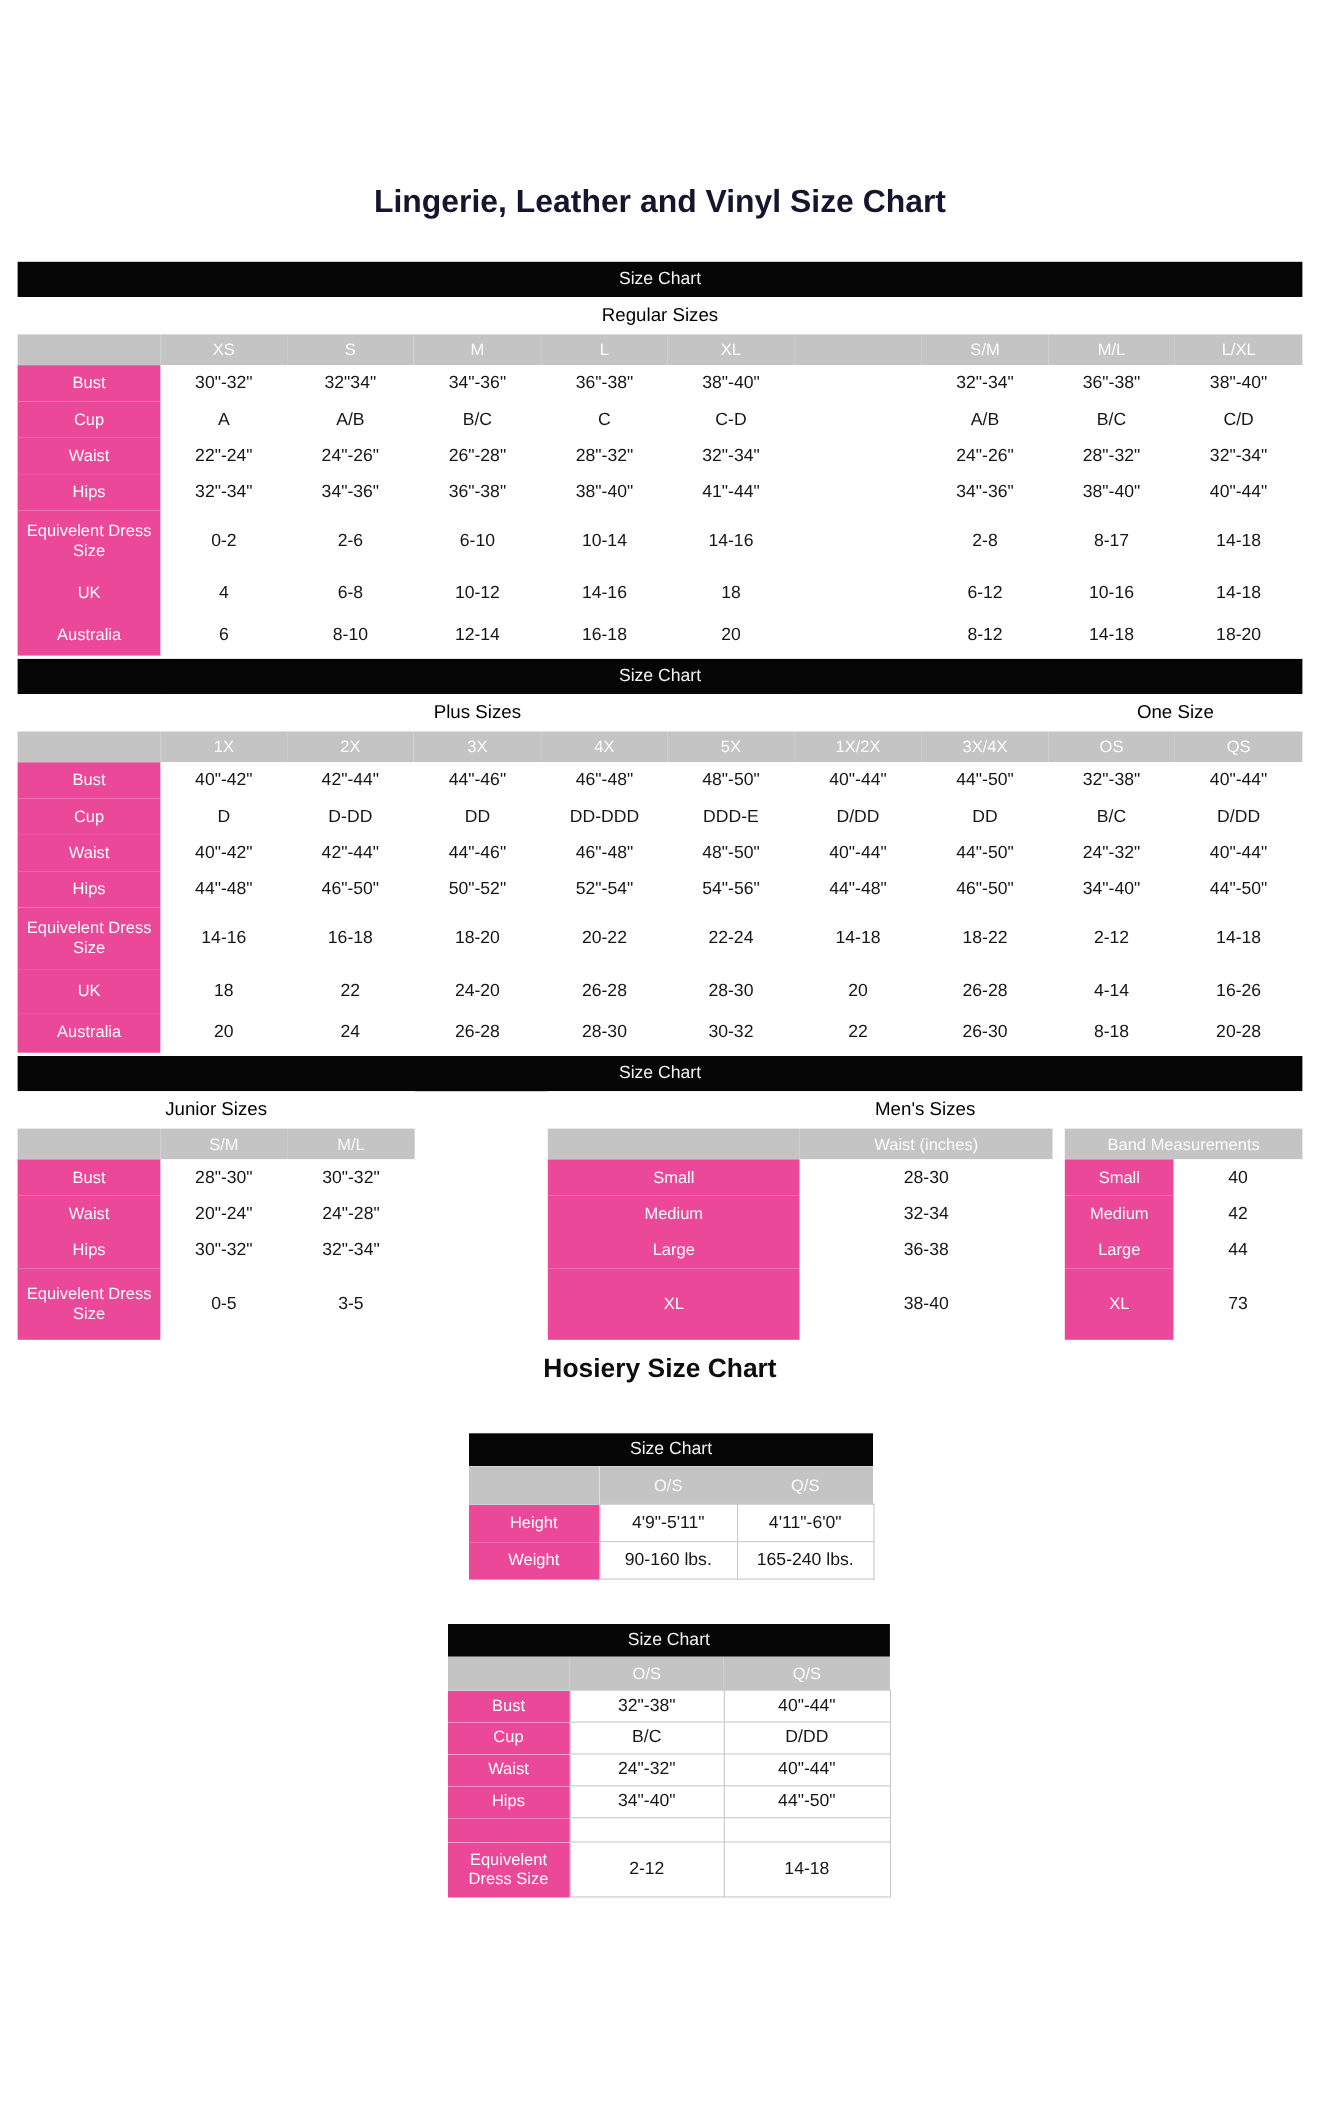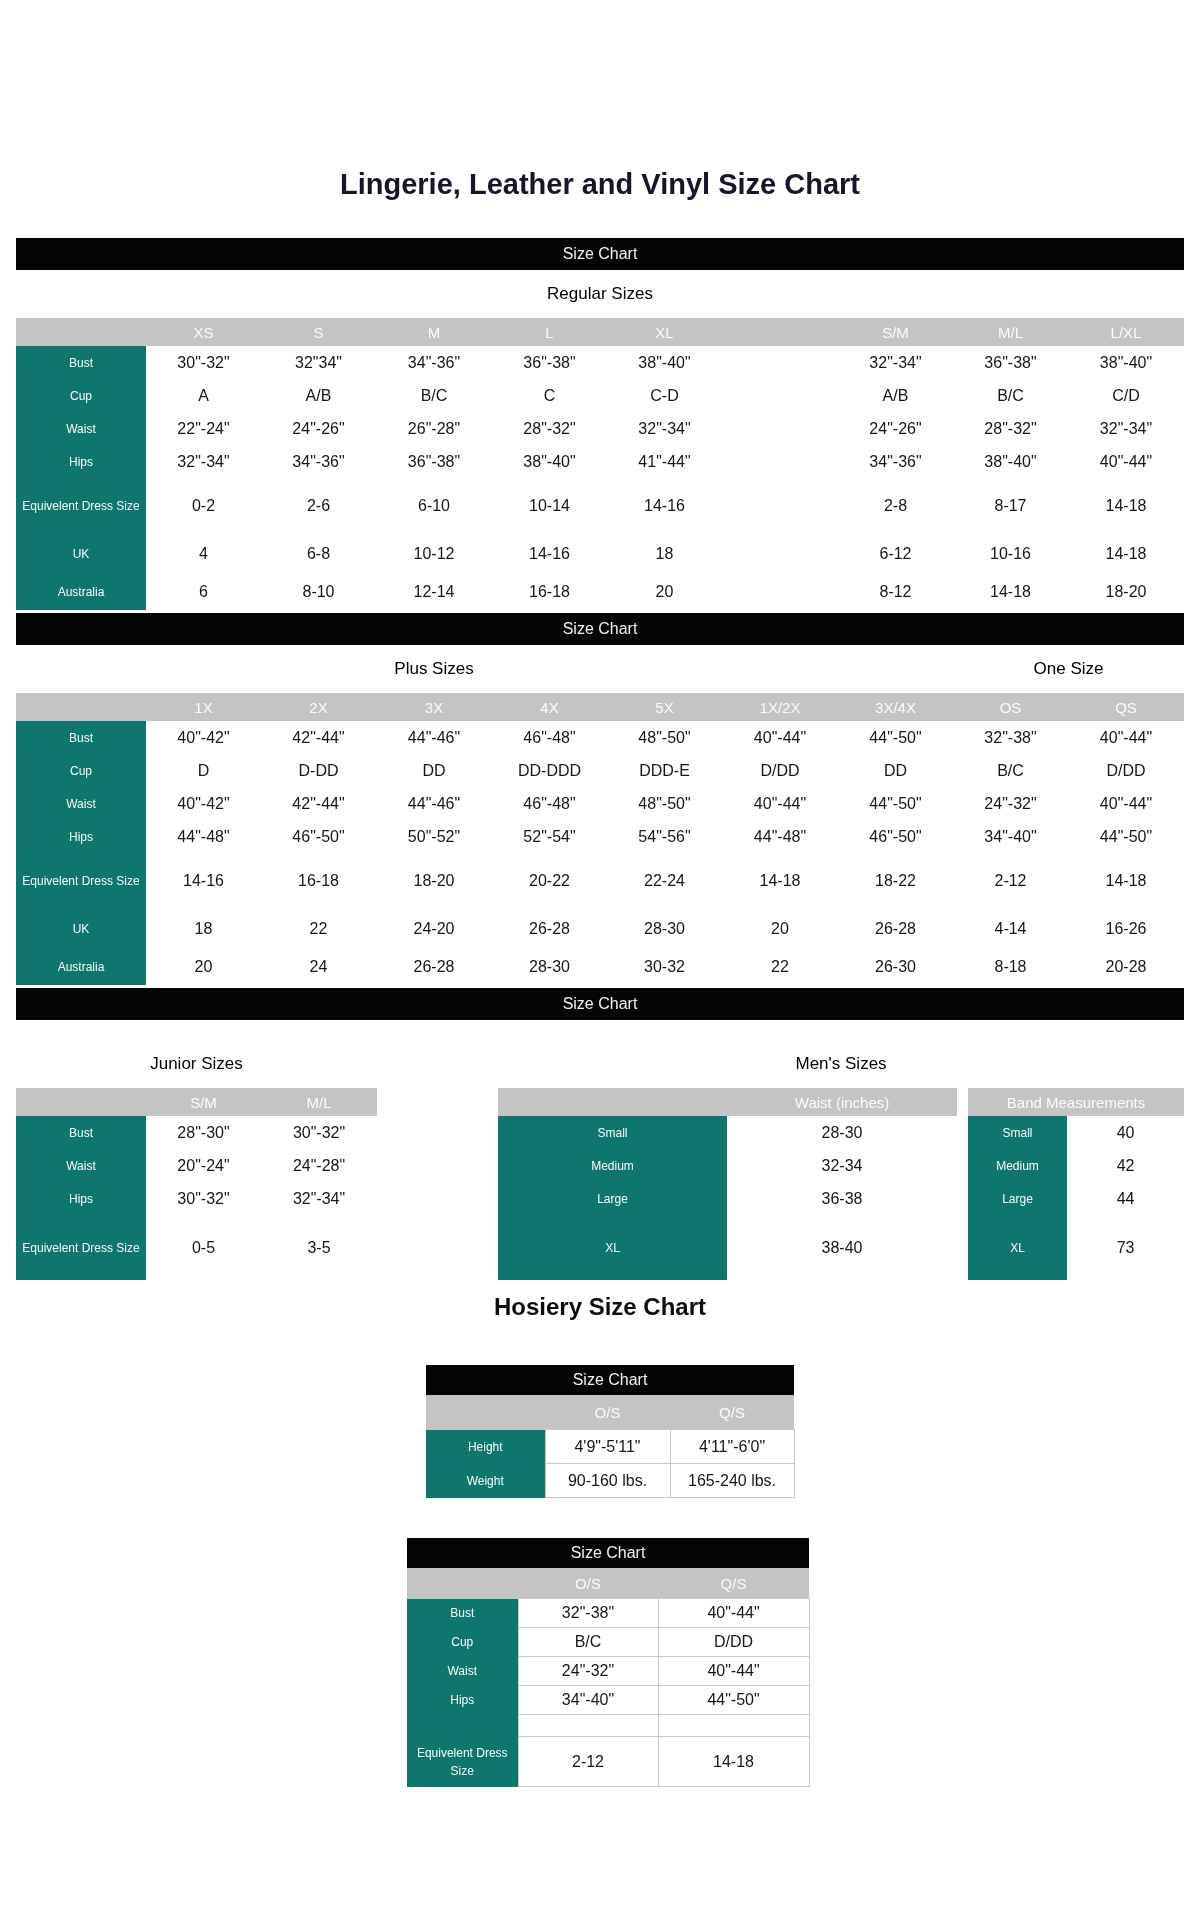--- a/index.html
+++ b/index.html
@@ -27,42 +27,42 @@
   table.wide { width:1168px; margin-top:34px; }
   table.wide2 { width:1168px; }
   td { padding:0; overflow:hidden; white-space:normal; }
 
   tr.bar td {
     background:#050505; color:#f2f2f2; text-align:center;
     height:32px; font-size:16px; vertical-align:middle;
   }
   tr.stitle td {
     background:#ffffff; color:#000000; text-align:center;
-    height:48px; font-size:17px; vertical-align:middle;
+    height:34px; font-size:17px; vertical-align:middle;
   }
   tr.ghead td {
     background:#c4c4c4; color:#fcfcfc; text-align:center;
     height:28px; font-size:15px; vertical-align:middle;
   }
   td.rlabel {
-    background:#0f766e; color:#fcfcfc; text-align:center;
-    font-size:12px; line-height:18px; vertical-align:middle;
+    background:#ec4899; color:#fcfcfc; text-align:center;
+    font-size:15px; line-height:18px; vertical-align:middle;
   }
   td.val {
     background:#ffffff; color:#161616; text-align:center;
     font-size:16px; vertical-align:middle;
   }
   td.gapcell { background:#ffffff; }
 
   .bar-div {
     width:1168px; height:32px; margin-top:3px; background:#050505;
     color:#f2f2f2; font-size:16px; display:flex;
     align-items:center; justify-content:center;
   }
-  .row3 { display:flex; align-items:flex-start;margin-top:20px; }
+  .row3 { display:flex; align-items:flex-start; }
   table.junior-table { width:361px; margin-top:0; }
   table.mens-table   { width:686px; margin:0 0 0 121px; }
 
   table.bordered { border-collapse:collapse; }
   table.bordered td.val { border:1px solid #c9c9c9; }
   table.bordered tr.bar td, table.bordered tr.ghead td,
   table.bordered td.rlabel { border:none; }
   table.hosiery-table { width:368px; margin:42px 0 0 410px; }
   table.hosiery-table tr.bar td { height:30px; }
   table.hosiery-table tr.ghead td { height:34px; }

